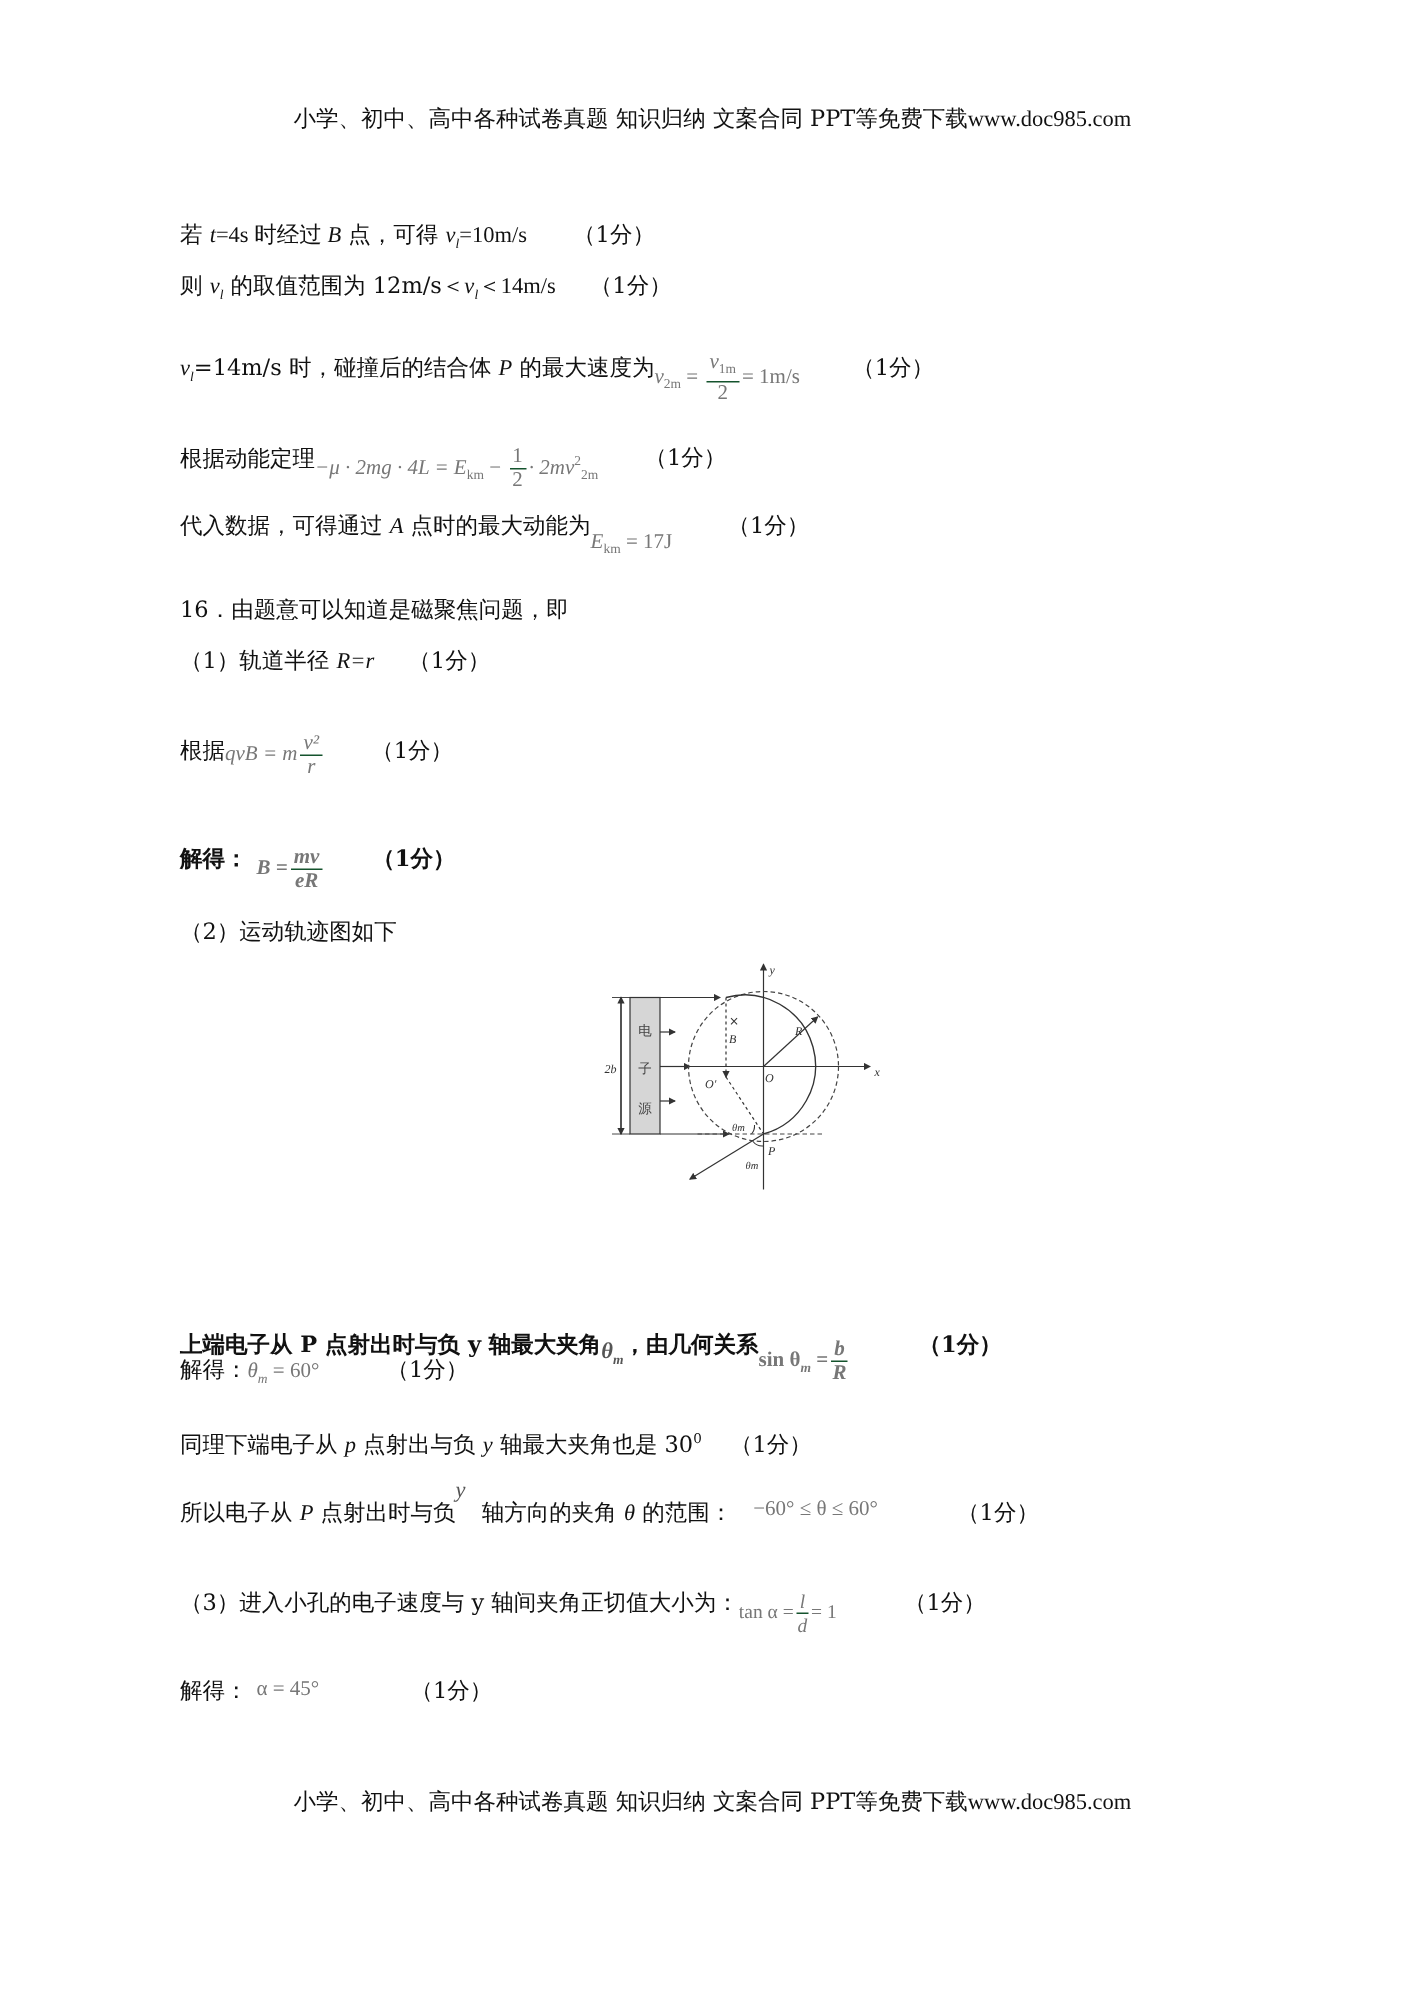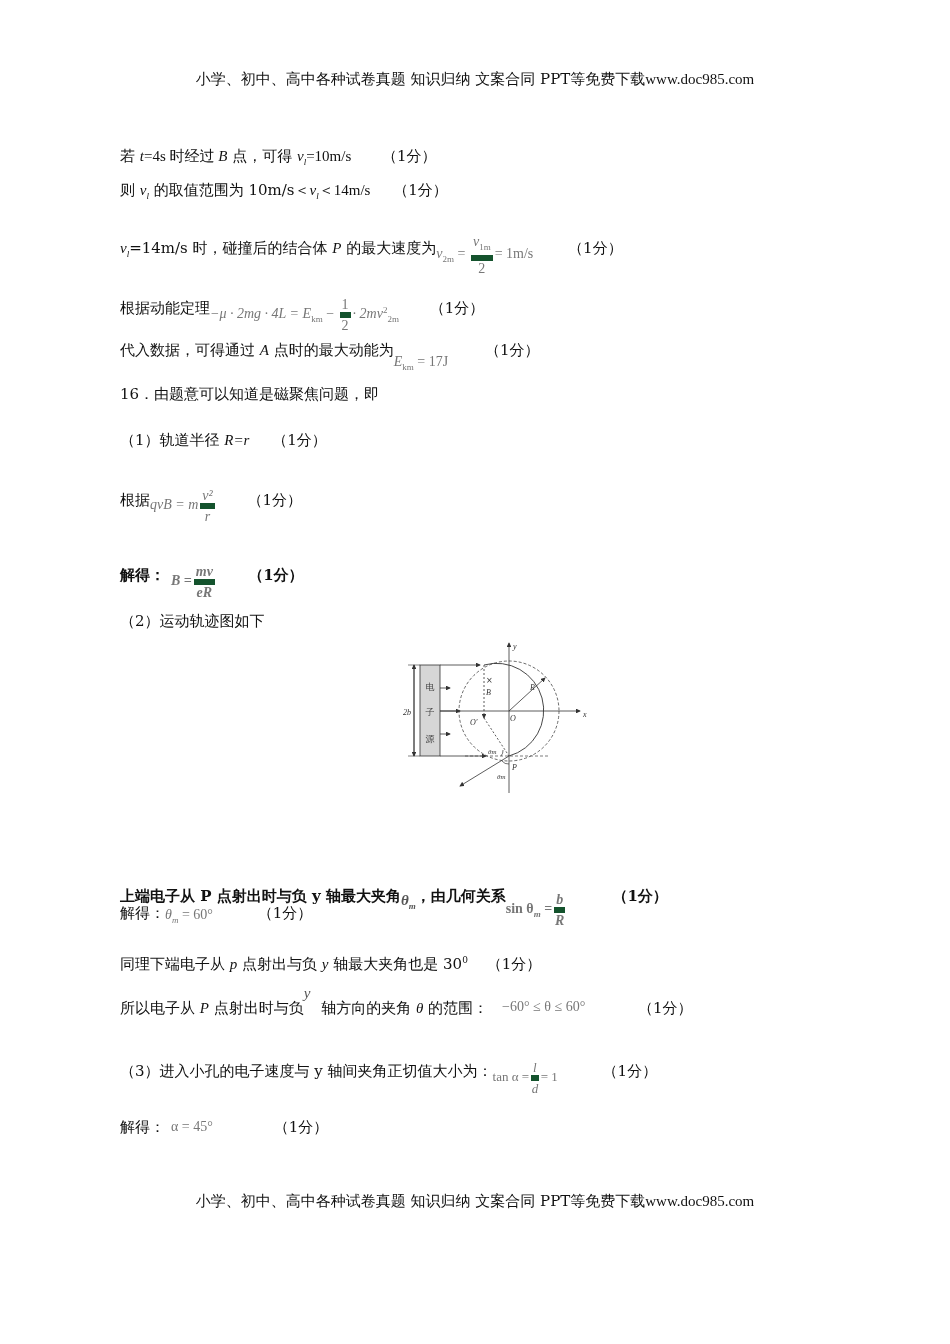--- a/index.html
+++ b/index.html
@@ -7,59 +7,59 @@
          font-family:"DejaVu Serif","Liberation Serif",serif; color:#111; }
   .hdr { position:absolute; left:0; width:950px; text-align:center; font-size:15px; color:#111;
          font-family:"DejaVu Serif","Liberation Serif",serif; }
   .hdr .url { font-family:"Liberation Serif",serif; }
   .line { position:absolute; left:120px; font-size:15px; white-space:nowrap; line-height:20px; }
   .it { font-style:italic; font-family:"Liberation Serif",serif; }
   .rm { font-family:"Liberation Serif",serif; }
   .eq { font-family:"Liberation Serif",serif; color:#777; font-size:14px; display:inline-block; vertical-align:middle;margin-top:12px; }
   .eq i { font-style:italic; }
   .frac { display:inline-block; vertical-align:middle; text-align:center; margin:0 2px; }
-  .frac .n { display:block; border-bottom:6px solid #14532d; padding:0 2px; line-height:15px; }
+  .frac .n { display:block; border-bottom:1px solid #14532d; padding:0 2px; line-height:15px; }
   .frac .d { display:block; line-height:15px; }
   .score { display:inline-block; }
   sub, sup { font-size:9px; }
   .diagram { position:absolute; left:400px; top:638px; width:190px; height:160px; }
 </style>
 </head>
 <body>
 
 <div class="hdr" style="top:70px;">
   <span>小学、初中、高中各种试卷真题  知识归纳  文案合同  PPT等免费下载</span><span class="url">www.doc985.com</span>
 </div>
 
 <div class="line" style="top:146px;">
   <span>若 </span><span class="it">t</span><span class="rm">=4s 时经过 </span><span class="it">B</span><span> 点，可得 </span><span class="it">v</span><sub class="it">l</sub><span class="rm">=10m/s</span>
   <span class="score" style="margin-left:26px;">（1分）</span>
 </div>
 
 <div class="line" style="top:180px;">
-  <span>则 </span><span class="it">v</span><sub class="it">l</sub><span> 的取值范围为 10m/s＜</span><span class="it">v</span><sub class="it">l</sub><span class="rm">＜14m/s</span>
+  <span>则 </span><span class="it">v</span><sub class="it">l</sub><span> 的取值范围为 12m/s＜</span><span class="it">v</span><sub class="it">l</sub><span class="rm">＜14m/s</span>
   <span class="score" style="margin-left:18px;">（1分）</span>
 </div>
 
 <div class="line" style="top:222px;">
   <span class="it">v</span><sub class="it">l</sub><span>=14m/s 时，碰撞后的结合体 </span><span class="it">P</span><span> 的最大速度为</span><span class="eq"><i>v</i><sub>2m</sub> = <span class="frac"><span class="n"><i>v</i><sub>1m</sub></span><span class="d">2</span></span><span>= 1m/s</span></span>
   <span class="score" style="margin-left:30px;">（1分）</span>
 </div>
 
 <div class="line" style="top:285px;">
   <span>根据动能定理</span><span class="eq"><i>−μ · 2mg · 4L = E</i><sub>km</sub><span> − </span><span class="frac"><span class="n">1</span><span class="d">2</span></span><i>· 2mv</i><sup>2</sup><sub>2m</sub></span>
   <span class="score" style="margin-left:26px;">（1分）</span>
 </div>
 
 <div class="line" style="top:340px;">
   <span>代入数据，可得通过 </span><span class="it">A</span><span> 点时的最大动能为</span><span class="eq" style="vertical-align:top;"><i>E</i><sub>km</sub><span> = 17J</span></span>
   <span class="score" style="margin-left:32px;">（1分）</span>
 </div>
 
-<div class="line" style="top:384px;">16．由题意可以知道是磁聚焦问题，即</div>
+<div class="line" style="top:396px;">16．由题意可以知道是磁聚焦问题，即</div>
 
 <div class="line" style="top:430px;">
   <span>（1）轨道半径 </span><span class="it">R=r</span>
   <span class="score" style="margin-left:18px;">（1分）</span>
 </div>
 
 <div class="line" style="top:476px; height:40px;">
   <span style="position:relative; top:14px;">根据</span><span class="eq" style="vertical-align:top;"><i>qvB = m</i><span class="frac"><span class="n"><i>v²</i></span><span class="d"><i>r</i></span></span></span>
   <span class="score" style="margin-left:26px; position:relative; top:14px;">（1分）</span>
 </div>

